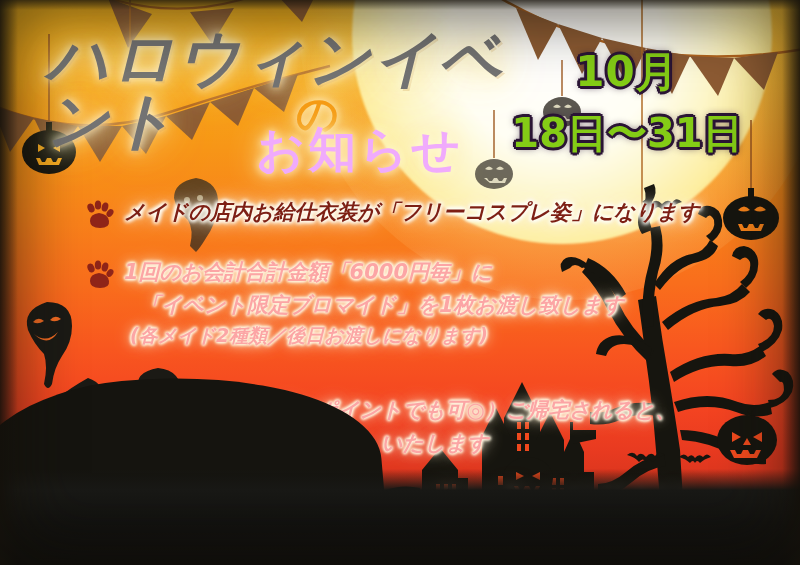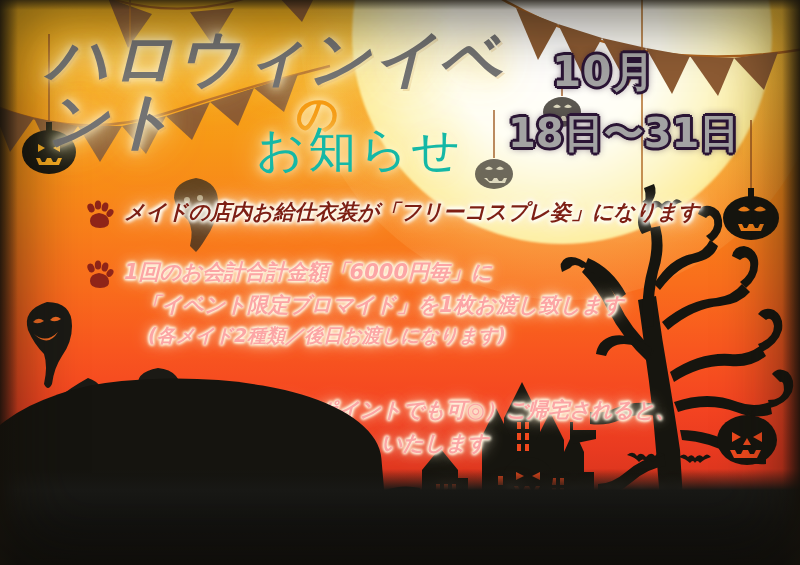--- a/index.html
+++ b/index.html
@@ -42,25 +42,25 @@
   .title{position:absolute;left:46px;top:28px;width:470px;
     font-size:62px;line-height:1;font-weight:700;letter-spacing:2px;
     color:#737373;
     text-shadow:
       0 0 10px #fffbe0, 0 0 20px #fff6bd, 0 0 34px #ffeaa0,
       0 0 52px rgba(255,226,130,0.75), 2px 2px 0 rgba(180,96,0,0.25); font-style: italic;}
   .title-no{position:absolute;left:296px;top:86px;
     font-size:42px;font-weight:700;color:#f59a12;
     text-shadow:0 0 9px #fffbe0,0 0 19px #fff4b6,0 0 32px #ffe79a;}
   .title-sub{position:absolute;left:256px;top:118px;
-    font-size:48px;font-weight:400;letter-spacing:3px;color:#14b8a6;
+    font-size:48px;font-weight:700;letter-spacing:3px;color:#f0abfc;
     text-shadow:0 0 9px #fffbe0,0 0 19px #fff4b6,0 0 34px #ffe79a;}
 
-  .date{position:absolute;text-align:left;font-weight:700;
-    color:#a3a3a3;
+  .date{position:absolute;text-align:center;font-weight:700;
+    color:#84cc16;
     text-shadow:
       -2px -2px 0 #2b1535, 2px -2px 0 #2b1535, -2px 2px 0 #2b1535, 2px 2px 0 #2b1535,
       -3px 0 0 #2b1535, 3px 0 0 #2b1535, 0 -3px 0 #2b1535, 0 3px 0 #2b1535,
       0 0 8px rgba(40,18,50,0.9);}
   .date1{left:552px;top:44px;width:150px;font-size:42px;letter-spacing:1px;}
   .date2{left:508px;top:106px;width:238px;font-size:40px;letter-spacing:0px;}
 
   .bullet{position:absolute;display:flex;align-items:flex-start;gap:10px;}
   .paw{width:30px;height:30px;flex:0 0 30px;margin-top:4px;}
   .btxt{font-size:21px;font-weight:700;line-height:1.55;color:#7d1f14;white-space:nowrap;
@@ -348,21 +348,21 @@
         <ellipse cx="7" cy="8" rx="3.4" ry="4.6" transform="rotate(-22 7 8)"></ellipse>
         <ellipse cx="14" cy="5" rx="3.2" ry="4.6"></ellipse>
         <ellipse cx="21" cy="7" rx="3.2" ry="4.6" transform="rotate(16 21 7)"></ellipse>
         <ellipse cx="26" cy="13" rx="3" ry="4.2" transform="rotate(36 26 13)"></ellipse>
         <path d="M15 13 Q24 14 25 21 Q26 28 16 28 Q6 28 6 21 Q6 14 15 13 Z"></path>
       </g>
     </svg>
     <div>
       <div class="btxt dark">1回のお会計合計金額「6000円毎」に</div>
       <div class="btxt dark" style="margin-left:16px;">「イベント限定ブロマイド」を1枚お渡し致します</div>
-      <div class="btxt dark small" style="margin-left:24px;">(各メイド2種類／後日お渡しになります)</div>
+      <div class="btxt dark small" style="margin-left:6px;">(各メイド2種類／後日お渡しになります)</div>
     </div>
   </div>
 
   <div class="bullet" style="left:84px;top:394px;">
     <svg class="paw" viewBox="0 0 30 30">
       <g fill="#8f2418">
         <ellipse cx="7" cy="8" rx="3.4" ry="4.6" transform="rotate(-22 7 8)"></ellipse>
         <ellipse cx="14" cy="5" rx="3.2" ry="4.6"></ellipse>
         <ellipse cx="21" cy="7" rx="3.2" ry="4.6" transform="rotate(16 21 7)"></ellipse>
         <ellipse cx="26" cy="13" rx="3" ry="4.2" transform="rotate(36 26 13)"></ellipse>

